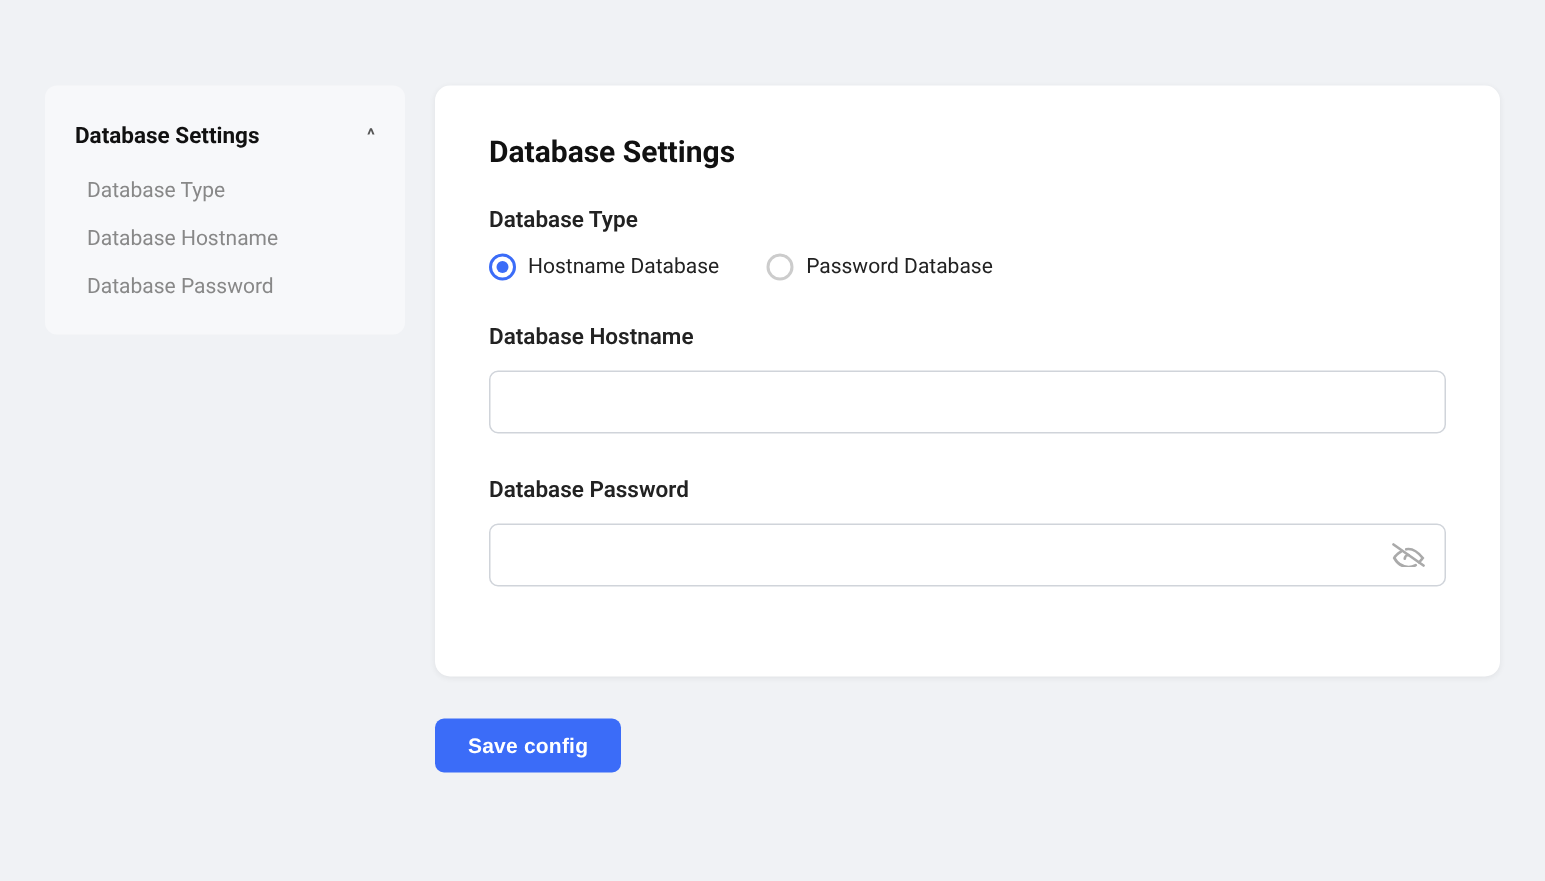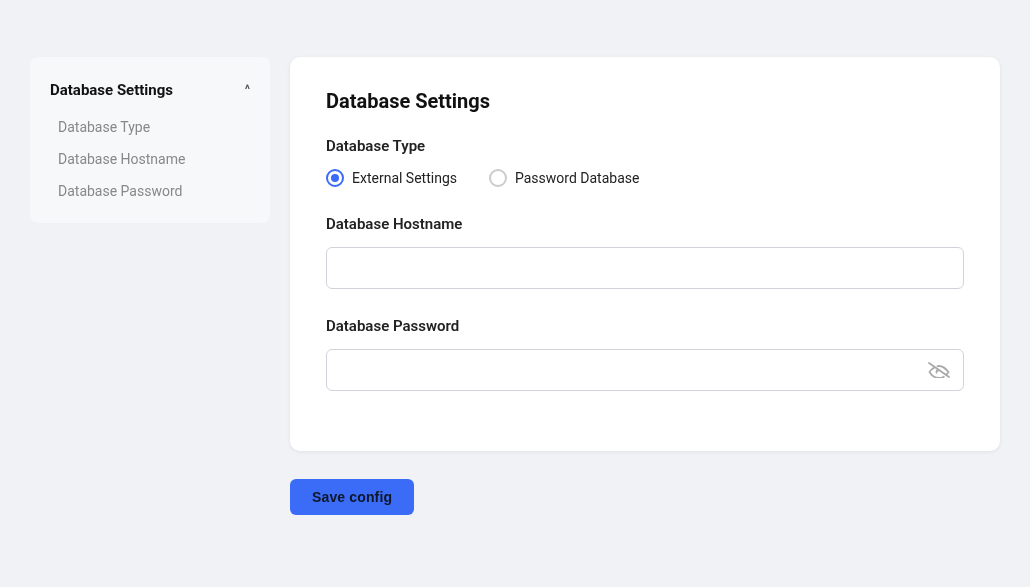--- a/index.html
+++ b/index.html
@@ -172,21 +172,21 @@
       align-items: center;
     }
 
     
     .action-bar {
       padding: 16px 0;
     }
 
     .save-btn {
       background: #3b6cf8;
-      color: #0f172a;
+      color: #ffffff;
       border: none;
       border-radius: 6px;
       padding: 10px 22px;
       font-size: 14px;
       font-weight: 600;
       cursor: pointer;
       letter-spacing: 0.01em;
     }
   </style>
 </head>
@@ -208,21 +208,21 @@
 
   <div class="main-content">
     <div class="settings-card">
       <h2 class="card-title">Database Settings</h2>
 
       <div class="field-group">
         <span class="field-label">Database Type</span>
         <div class="radio-group">
           <label class="radio-option">
             <input type="radio" name="db-type" checked="" style="">
-            <span>External Settings</span>
+            <span>Hostname Database</span>
           </label>
           <label class="radio-option">
             <input type="radio" name="db-type" style="">
             <span>Password Database</span>
           </label>
         </div>
       </div>
 
       <div class="field-group">
         <span class="field-label">Database Hostname</span>

